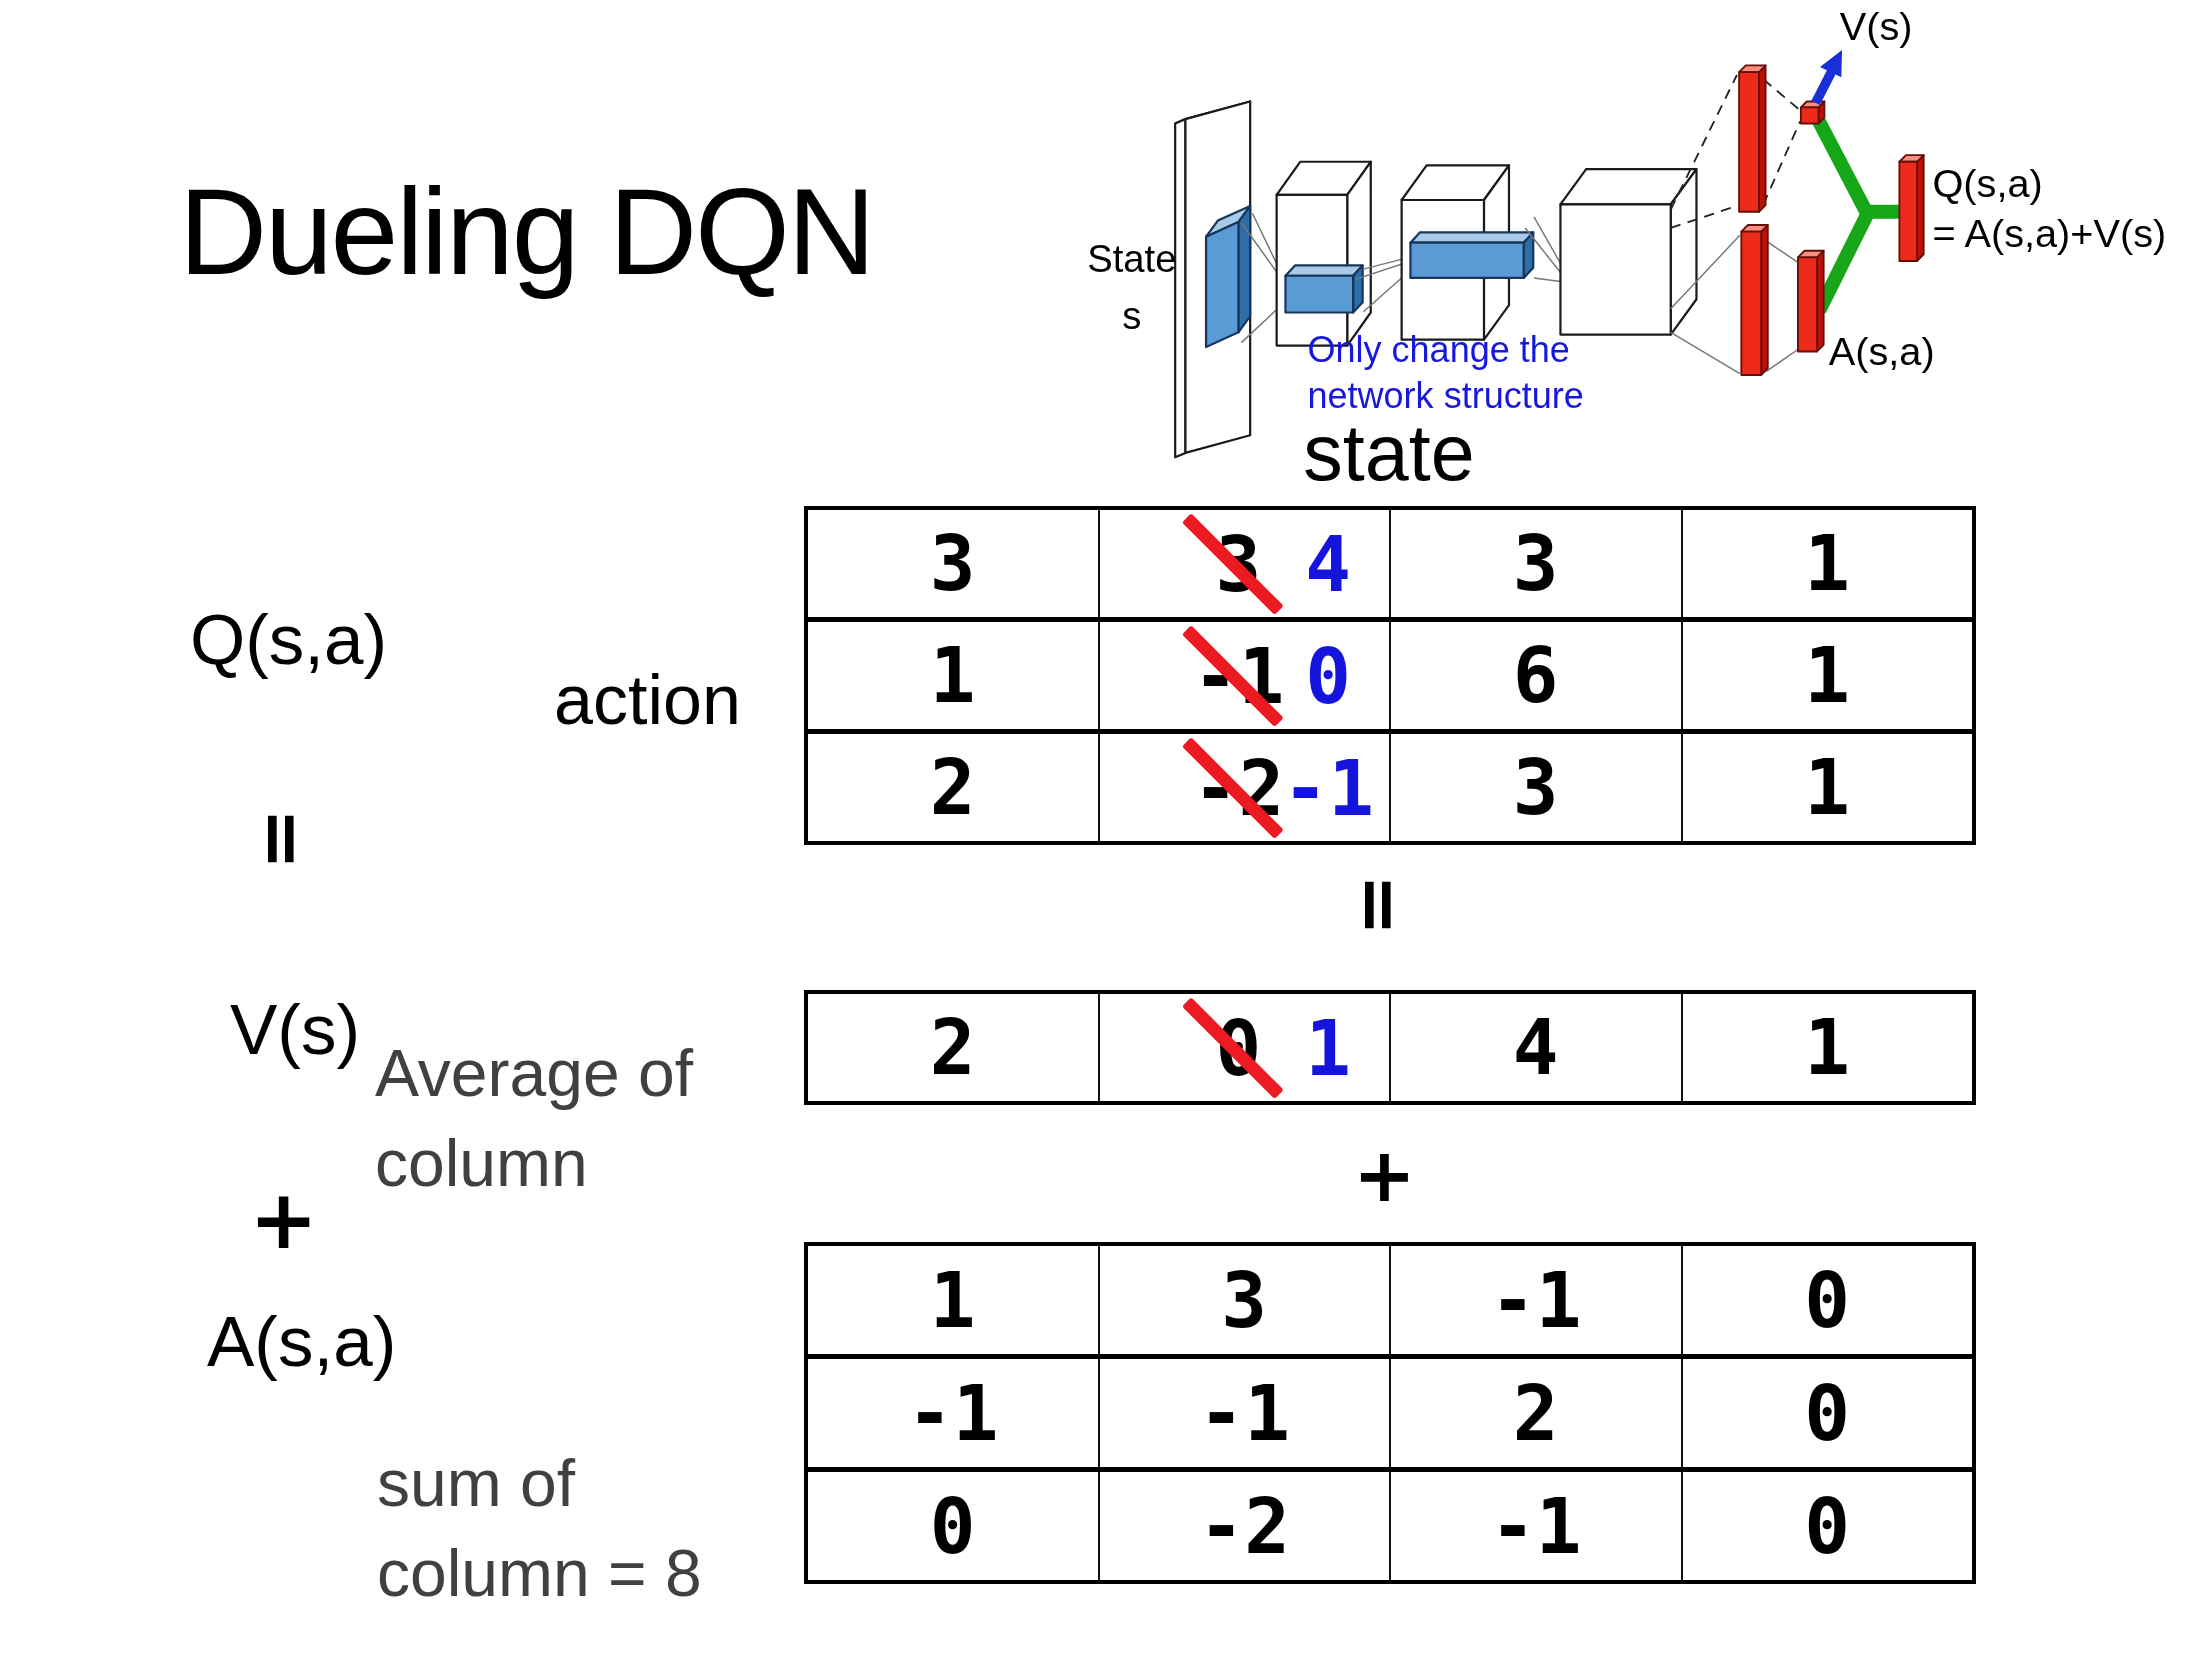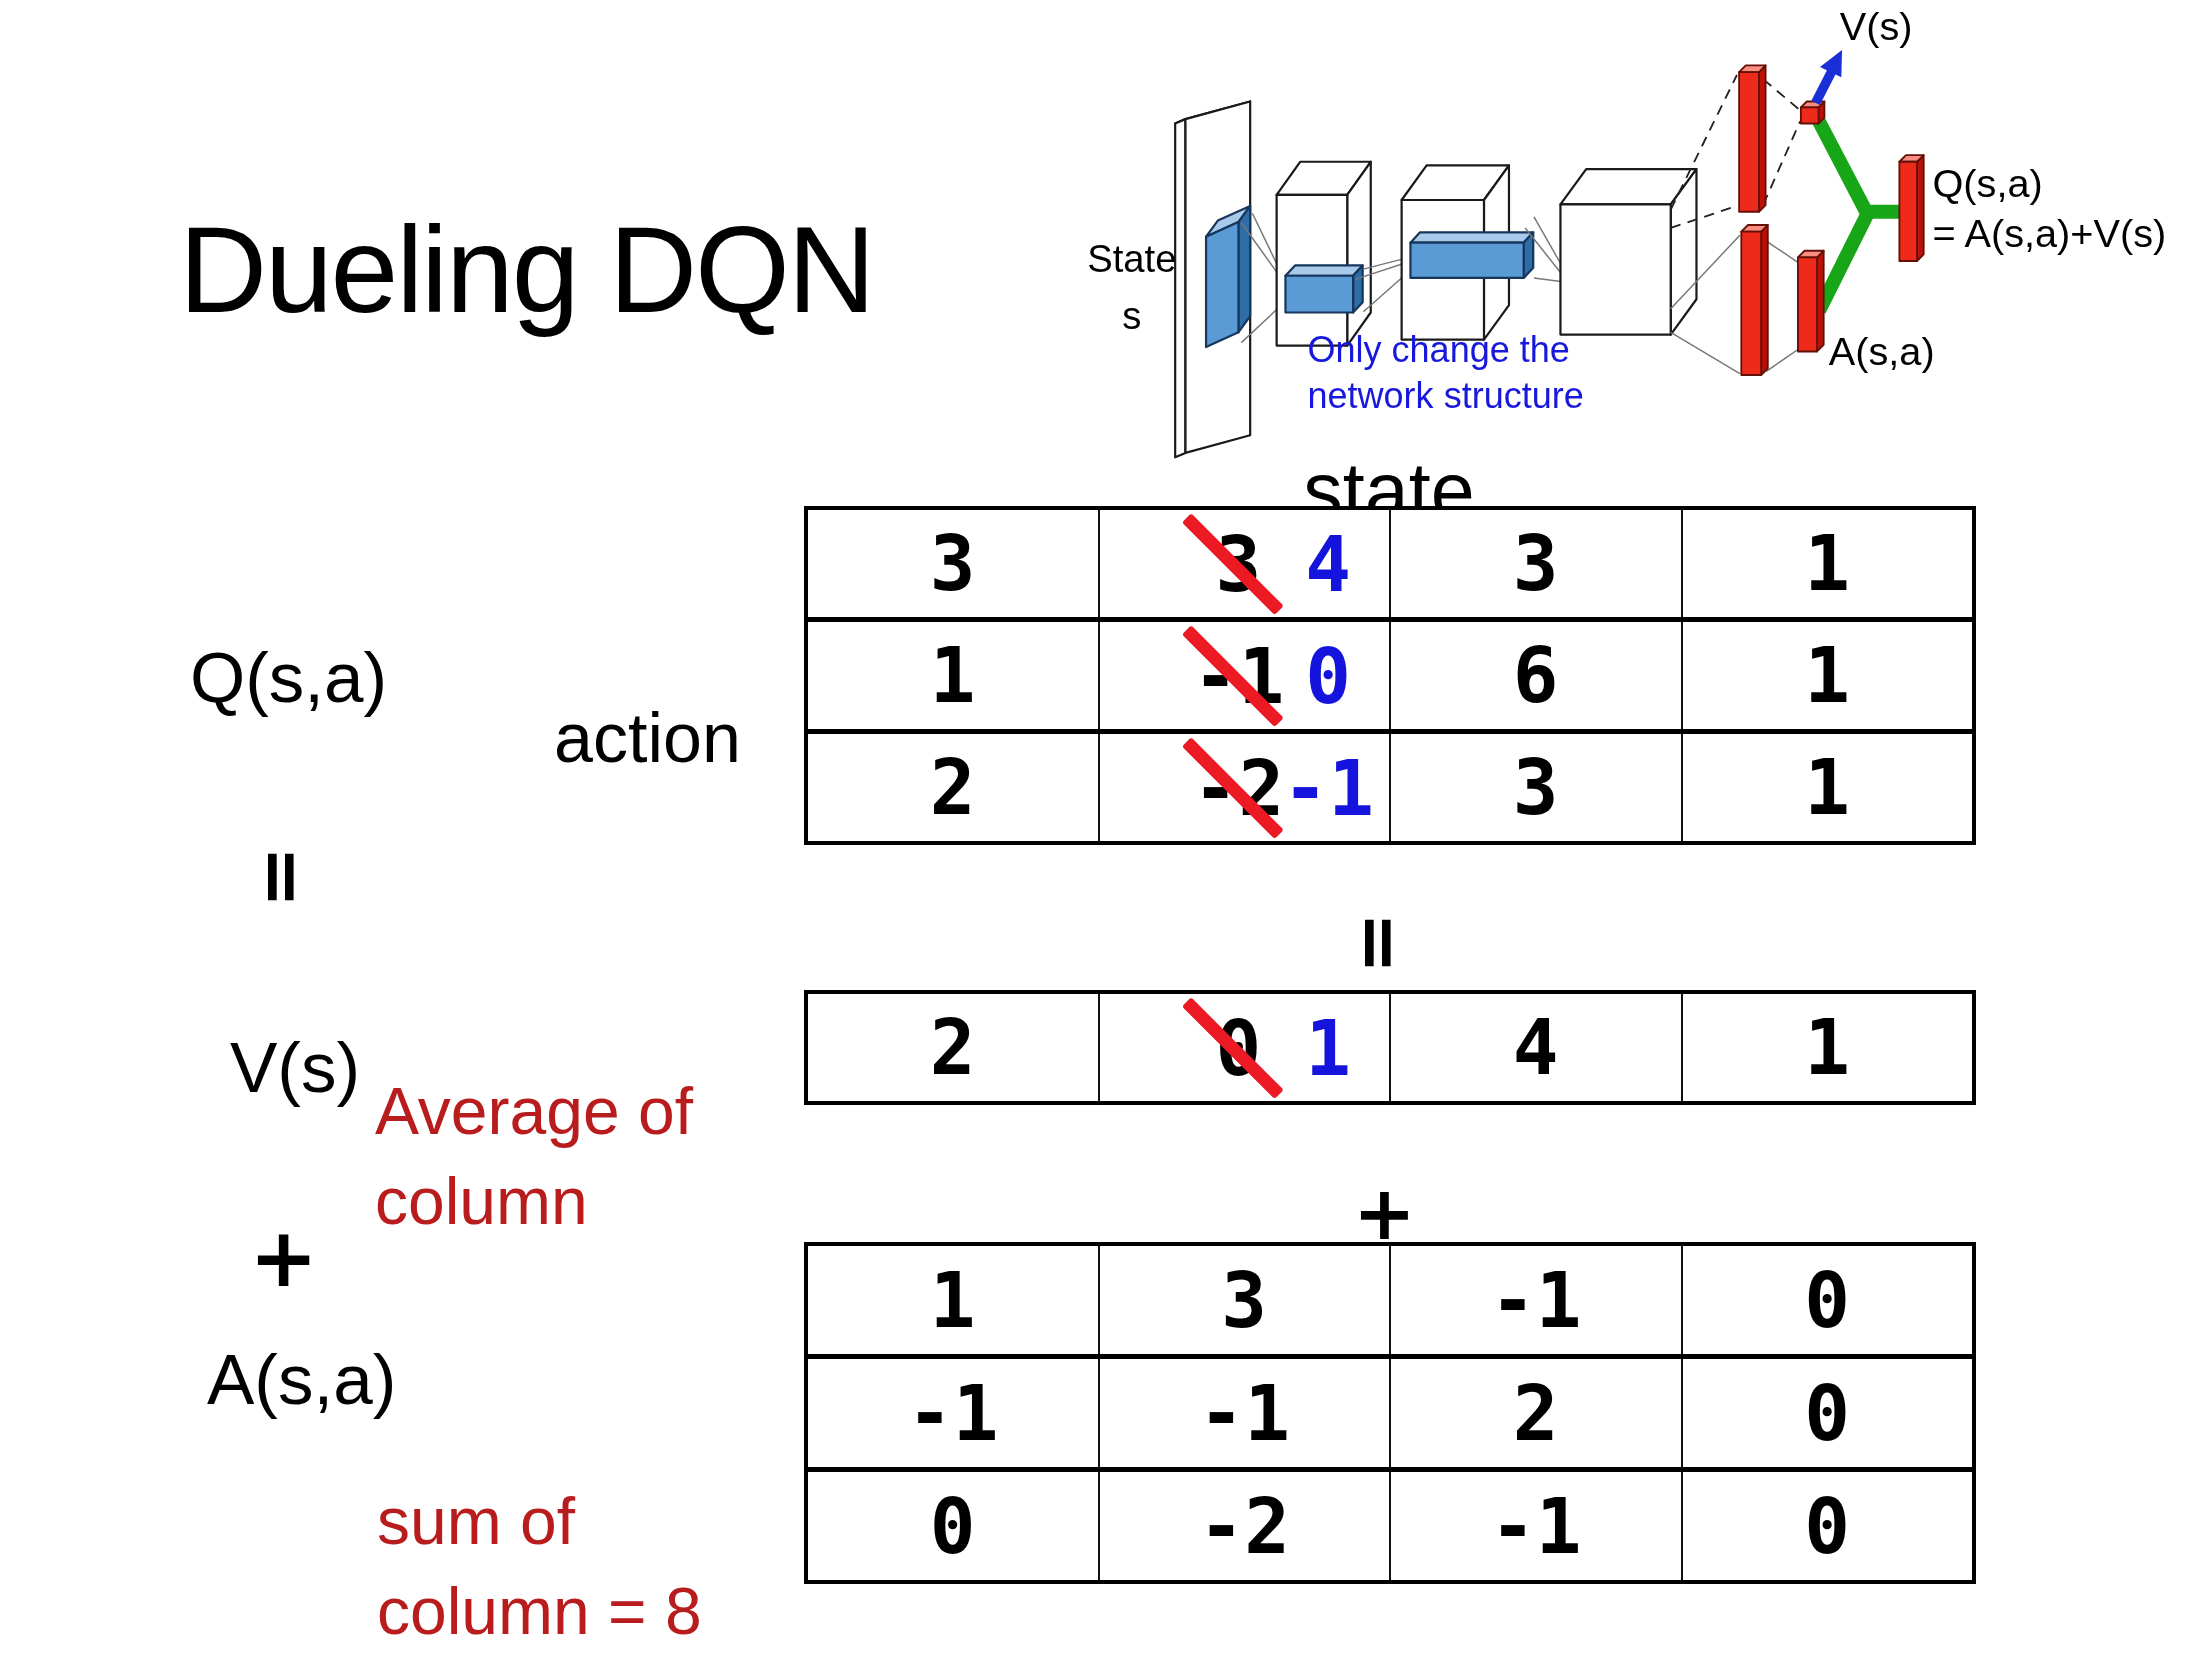--- a/index.html
+++ b/index.html
@@ -1,31 +1,31 @@
 <!DOCTYPE html>
 <html style="font-size:11.8px"><head>
 <meta charset="utf-8">
 <style>
   html,body { margin:0; padding:0; }
   body {
     width:2205px; height:1654px; background:#ffffff; position:relative;
     overflow:hidden; font-family:"Liberation Sans", sans-serif; color:#000;
   }
-  .abs { position:absolute;margin-top:38px; }
+  .abs { position:absolute; }
 
   
   #title { left:179px; top:171px; font-size:122px; letter-spacing:-2.2px; line-height:1; }
   .lbl { line-height:1; white-space:nowrap; }
   #q-label   { left:190px;  top:604px;  font-size:71px; }
   #action-label { left:515px; top:665px; width:265px; text-align:center; font-size:70px; }
   #v-label   { left:230px;  top:994px; font-size:71px; }
   #a-label   { left:207px;  top:1306px; font-size:71px; }
   #state-label { left:1242px; top:413px; width:294px; text-align:center; font-size:79px; }
 
-  .bluenote { color:#b91c1c; font-size:66px; line-height:90px; white-space:pre-line; }
+  .bluenote { color:#404040; font-size:66px; line-height:90px; white-space:pre-line; }
   #avg-note { left:375px; top:1028px; }
   #sum-note { left:377px; top:1438px; }
 
   .sym { display:flex; align-items:center; justify-content:center;
          font-family:"DejaVu Sans", sans-serif; color:#000; }
   .veq span { display:block; transform:rotate(90deg); }
   #eq-left  { left:232px;  top:795px; width:103px; height:88px; font-size:74px; font-weight:700; }
   #eq-mid   { left:1325px; top:862px; width:110px; height:85px; font-size:74px; font-weight:700; }
   #plus-left{ left:232px;  top:1175px; width:103px; height:88px; font-size:82px; font-weight:600; }
   #plus-mid { left:1331px; top:1134px; width:107px; height:82px; font-size:75px; font-weight:600; }

